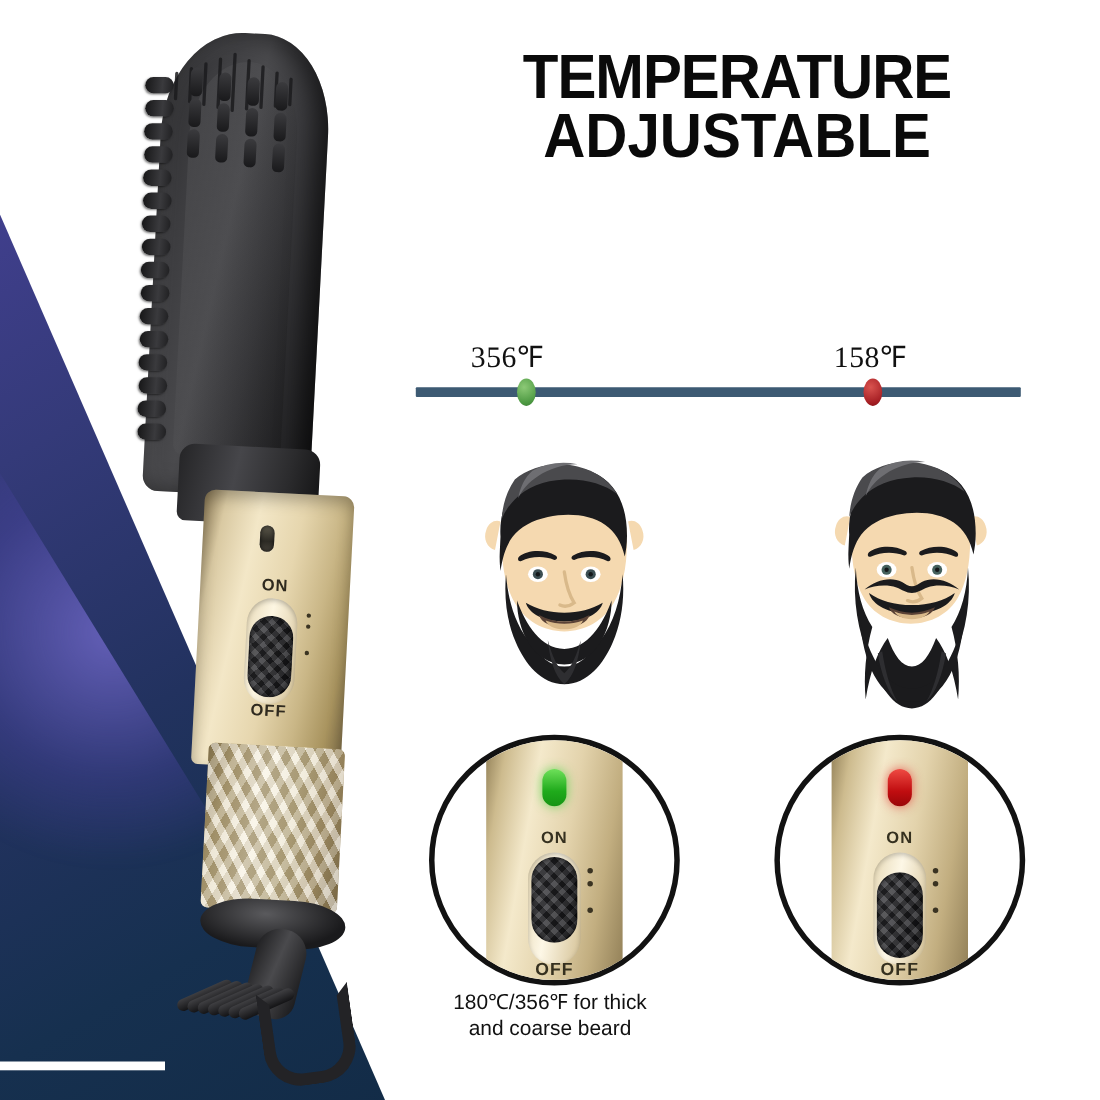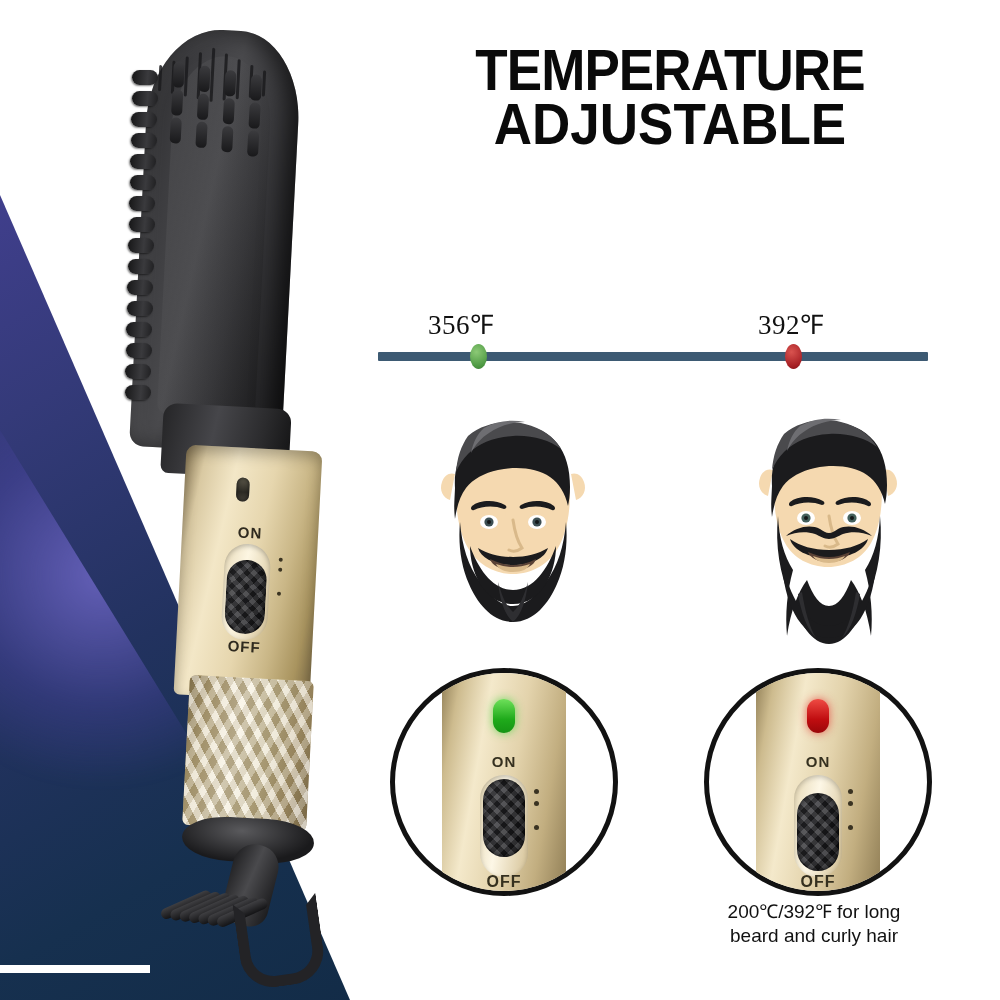--- a/index.html
+++ b/index.html
@@ -292,21 +292,21 @@
 
   <div class="right">
 
     <div class="title">
       <span>TEMPERATURE</span>
       <span class="l2">ADJUSTABLE</span>
     </div>
 
 
     <div class="temp-label" style="left:88px">356℉</div>
-    <div class="temp-label" style="left:418px">392℉</div>
+    <div class="temp-label" style="left:418px">158℉</div>
     <div class="slider">
       <div class="dot green" style="left:92px"></div>
       <div class="dot red" style="left:407px"></div>
     </div>
 
     <div class="face-wrap" style="left:58px">
       <svg viewBox="0 0 230 250" xmlns="http://www.w3.org/2000/svg">
         <path d="M58 96c0-42 25-68 57-68s57 26 57 68c0 26-5 44-12 56-9 16-26 26-45 26s-36-10-45-26c-7-12-12-30-12-56z" fill="#f5d9b0"></path>
         <path d="M52 104c-7-2-11-10-8-18 2-7 8-10 13-8z" fill="#f5d9b0"></path>
         <path d="M178 104c7-2 11-10 8-18-2-7-8-10-13-8z" fill="#f5d9b0"></path>
@@ -385,20 +385,18 @@
         <div class="circ-off">OFF</div>
         <div class="circ-dots" id="highDots">
             <i style="top: 0px;"></i>
             <i style="top: 12px;"></i>
             <i style="top: 36px;"></i>
           </div>
       </div>
     </div>
 
     <div class="caption" style="left:10px">
-    </div>
-    <div class="caption" style="left:324px">
-      <div>200℃/392℉ for long</div>
-      <div>beard and curly hair</div>
+      <div>180℃/356℉ for thick</div>
+      <div>and coarse beard</div>
     </div>
 
   </div>
 </div>
 
 </body></html>

